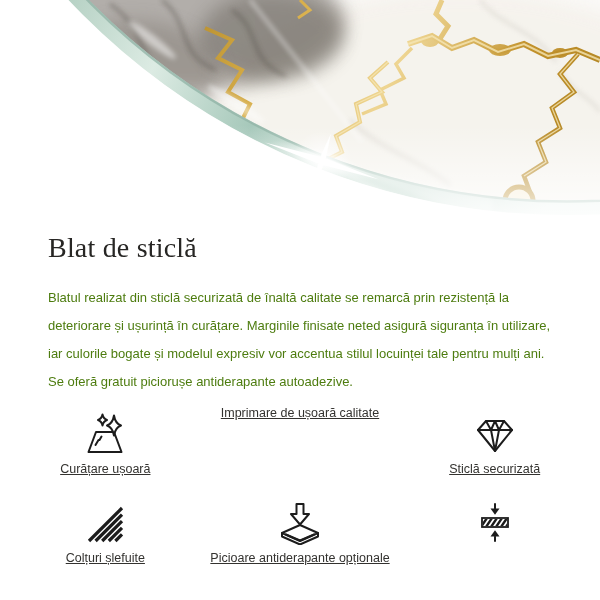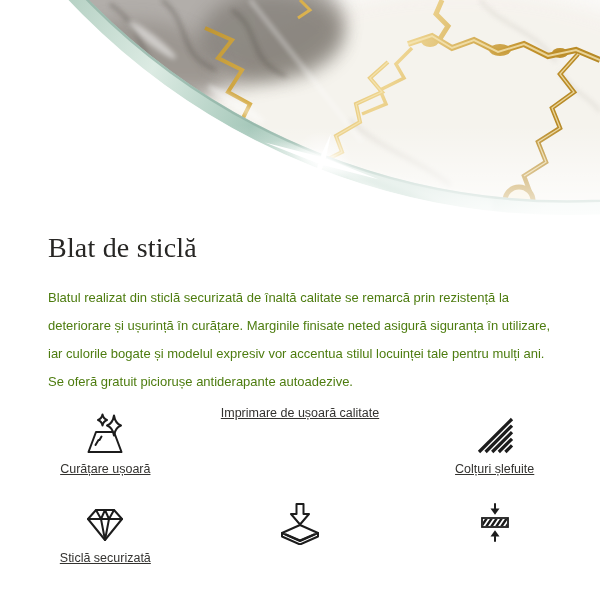--- a/index.html
+++ b/index.html
@@ -164,53 +164,54 @@
       <div class="feature-label">Curățare ușoară</div>
     </div>
 
     <div class="feature">
       <div class="feature-label">Imprimare de ușoară calitate</div>
     </div>
 
     <div class="feature">
       <div class="icon-box">
         <svg class="ic" width="48" height="48" viewBox="0 0 48 48">
+          <path class="s" d="M15,13 L33,13 L41,22 L24,43 L7,22 Z"></path>
+          <path class="s" d="M7,22 L41,22"></path>
+          <path class="s" d="M15,13 L20,22 L24,13 L28,22 L33,13"></path>
+          <path class="s" stroke-width="1.4" d="M20,22 L24,43 L28,22"></path>
+        </svg>
+      </div>
+      <div class="feature-label">Sticlă securizată</div>
+    </div>
+
+    <div class="feature">
+      <div class="icon-box">
+        <svg class="ic" width="48" height="48" viewBox="0 0 48 48">
           <g stroke="#1c1c1c" stroke-width="3.2" stroke-linecap="butt">
             <path d="M8,44 L41,11"></path>
             <path d="M14.6,44 L41,17.6"></path>
             <path d="M21.2,44 L41,24.2"></path>
             <path d="M27.8,44 L41,30.8"></path>
             <path d="M34.4,44 L41,37.4"></path>
           </g>
         </svg>
       </div>
       <div class="feature-label">Colțuri șlefuite</div>
     </div>
 
     <div class="feature">
       <div class="icon-box">
         <svg class="ic" width="48" height="48" viewBox="0 0 48 48">
-          <path class="s" d="M15,13 L33,13 L41,22 L24,43 L7,22 Z"></path>
-          <path class="s" d="M7,22 L41,22"></path>
-          <path class="s" d="M15,13 L20,22 L24,13 L28,22 L33,13"></path>
-          <path class="s" stroke-width="1.4" d="M20,22 L24,43 L28,22"></path>
-        </svg>
-      </div>
-      <div class="feature-label">Sticlă securizată</div>
-    </div>
-
-    <div class="feature">
-      <div class="icon-box">
-        <svg class="ic" width="48" height="48" viewBox="0 0 48 48">
           <path class="s" d="M6,36 L24,28 L42,36 L24,44 Z"></path>
           <path class="s" d="M6,36 L6,39.5 L24,47.5 L42,39.5 L42,36"></path>
           <path class="s" stroke-width="1.6" d="M10,37.5 L24,43.5 L38,37.5"></path>
           <path class="wf" d="M20.5,7 L27.5,7 L27.5,17 L33,17 L24,27.5 L15,17 L20.5,17 Z"></path>
         </svg>
       </div>
+      <div class="feature-label">Picioare antiderapante opționale</div>
     </div>
 
     <div class="feature">
       <div class="icon-box">
         <svg class="ic" width="48" height="48" viewBox="0 0 48 48">
           <defs>
               <clipPath id="barClip">
                 <rect x="11.9" y="21.9" width="24.2" height="7.2"></rect>
               </clipPath>
             </defs>

